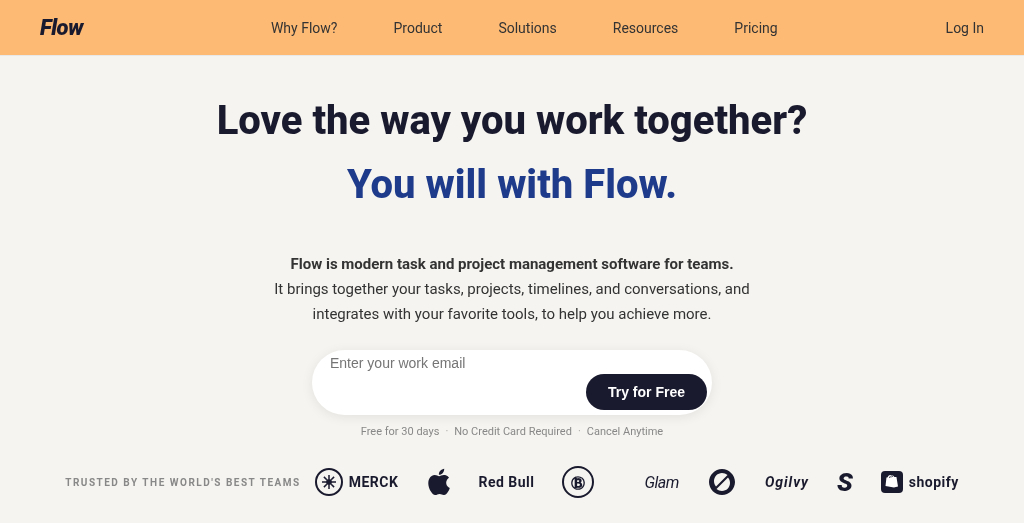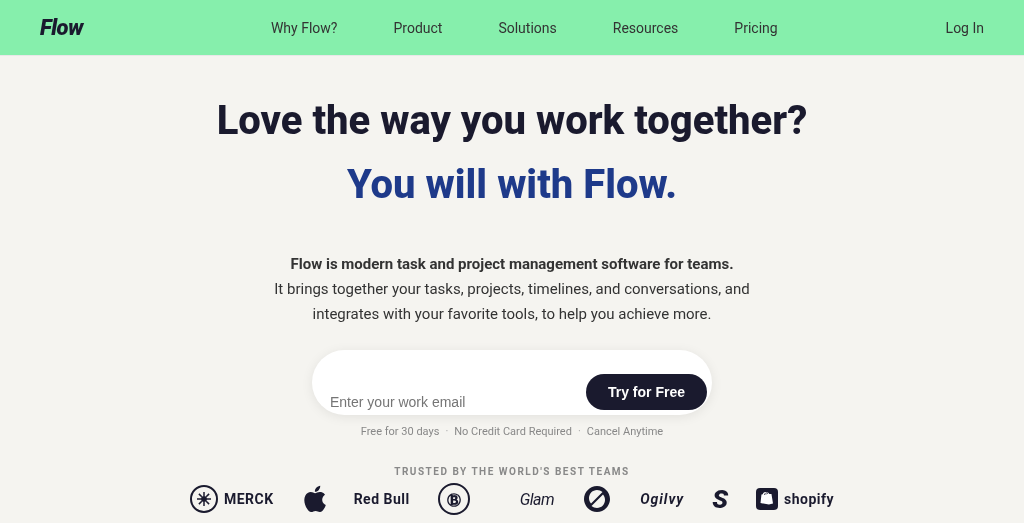--- a/index.html
+++ b/index.html
@@ -11,21 +11,21 @@
     body {
       font-family: -apple-system, BlinkMacSystemFont, 'Segoe UI', Roboto, sans-serif;
       background-color: #f5f4f0;
       width: 1024px;
       height: 523px;
       overflow: hidden;
     }
 
     
     nav {
-      background-color: #86efac;
+      background-color: #fdba74;
       display: flex;
       align-items: center;
       justify-content: space-between;
       padding: 4px 40px;
       height: 56px;
       border-bottom: 1px solid #e8e8e8;
     }
 
     .nav-logo {
       font-size: 22px;
@@ -91,21 +91,21 @@
       margin-top: 32px;
     }
 
     .hero-desc strong {
       font-weight: 700;
     }
 
     
     .email-form {
       display: flex;
-      align-items: flex-end;
+      align-items: flex-start;
       background: #ffffff;
       border-radius: 50px;
       box-shadow: 0 2px 12px rgba(0,0,0,0.08);
       padding: 5px 5px 5px 18px;
       width: 400px;
       margin-bottom: 10px;
     }
 
     .email-input {
       border: none;
@@ -138,23 +138,23 @@
       margin-bottom: 28px;
     }
 
     .form-footnote .dot {
       color: #aaa;
     }
 
     
     .trusted-section {
       display: flex;
-      flex-direction: column;
-      align-items: center;
-      gap: 6px;
+      flex-direction: row;
+      align-items: center;
+      gap: 14px;
       justify-content: space-between;
     }
 
     .trusted-label {
       font-size: 10px;
       font-weight: 700;
       letter-spacing: 1.5px;
       color: #888;
       text-transform: uppercase;
     }

